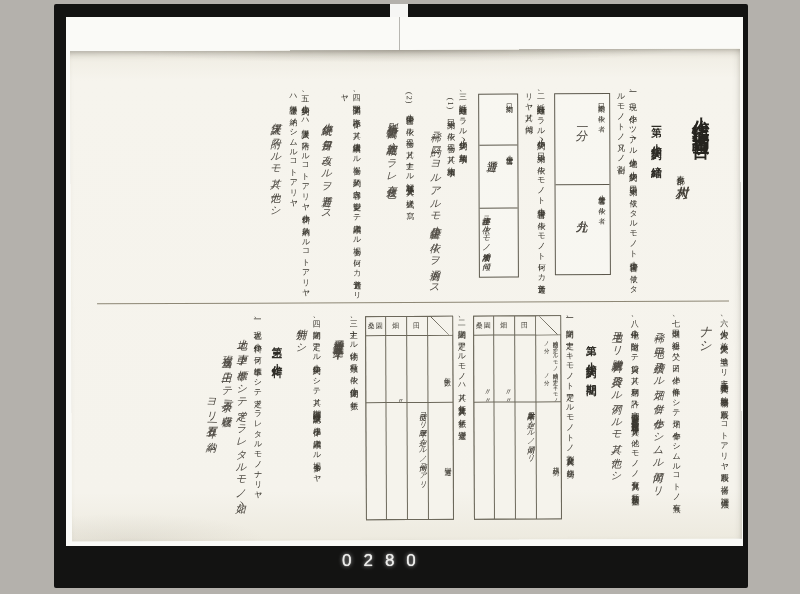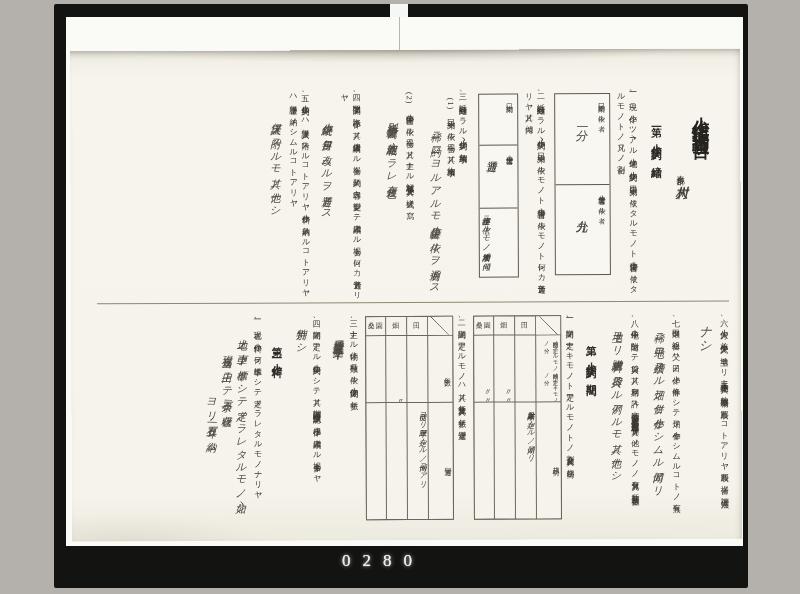--- a/index.html
+++ b/index.html
@@ -79,21 +79,21 @@
   }
   .tg .vlbl{writing-mode:vertical-rl;font-size:5.5px;letter-spacing:0;line-height:1.6;color:#3a372f;display:flex;flex-direction:row-reverse;padding-top:2px;}
   .tg .vlbl span{display:block;}
   .tg .vlbl1{writing-mode:vertical-rl;font-size:7px;letter-spacing:2px;color:#3a372f;padding-top:6px;text-align:center;}
   .tg .dcell{writing-mode:vertical-rl;display:flex;flex-direction:row-reverse;font-family:"DejaVu Serif",serif;font-style:italic;color:#403c35;font-size:9px;padding-top:10px;}
   .tg .dcell span{display:block;margin:0 1px;}
   .tg .trend{writing-mode:vertical-rl;font-family:"DejaVu Serif",serif;font-style:italic;font-size:7.5px;line-height:1.25;color:#403c35;padding-top:4px;}
 
   .counter{
     position:absolute;left:288px;top:547px;
-    font-family:Liberation Serif, serif;
+    font-family:Liberation Sans, sans-serif;
     font-size:17px;letter-spacing:12px;color:#ececea;
     text-shadow:0 0 4px rgba(255,255,255,.75), 0 0 1px #fff;
   }
 </style>
 </head>
 <body>
 
 <div class="photo">
   <div class="film-notch"></div>
   <div class="backing"></div>

